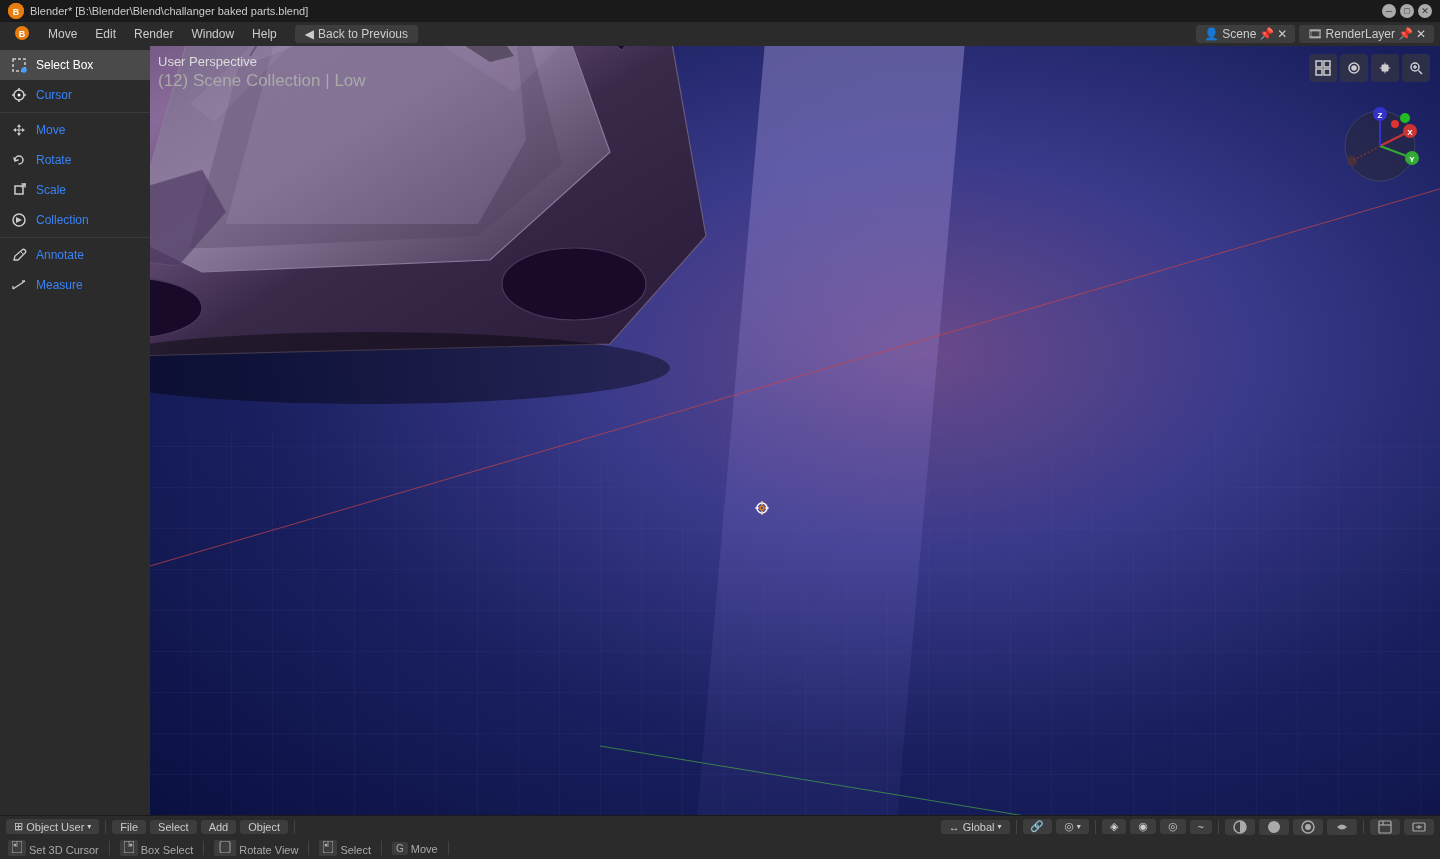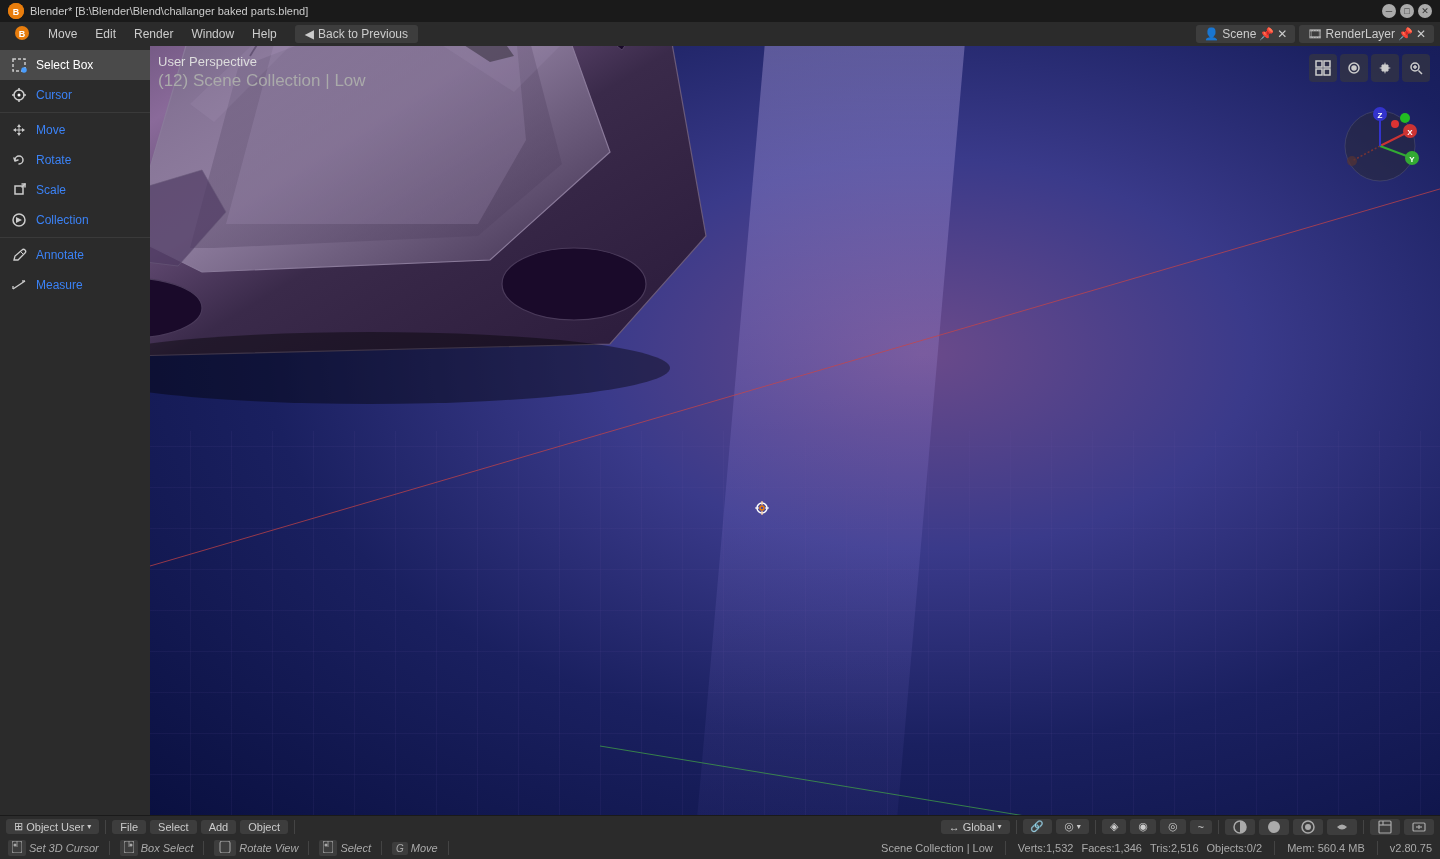--- a/index.html
+++ b/index.html
@@ -180,21 +180,21 @@
     #status-bar {
       height: 22px;
       background: #2b2b2b;
       display: flex;
       align-items: center;
       padding: 0 8px;
       gap: 6px;
       font-size: 11px;
       color: #aaa;
     }
-    .status-item { display: flex; align-items: center; gap: 3px; font-style: italic; }
+    .status-item { display: flex; align-items: flex-end; gap: 3px; }
     .status-divider { width: 1px; height: 14px; background: #444; margin: 0 4px; }
     .status-shortcut { background: #3d3d3d; padding: 1px 4px; border-radius: 2px; font-size: 10px; }
 
     
     #footer-toolbar {
       height: 22px;
       background: #2b2b2b;
       display: flex;
       align-items: center;
       padding: 0 6px;
@@ -681,25 +681,13 @@
     </span>
     <span>Select</span>
   </div>
   <div class="status-divider"></div>
   <div class="status-item">
     <span class="status-shortcut">G</span>
     <span>Move</span>
   </div>
   <div class="status-divider"></div>
 
-  <div style="margin-left:auto; display:flex; align-items:center; gap:8px;">
-    <span>Scene Collection | Low</span>
-    <span class="status-divider"></span>
-    <span>Verts:1,532</span>
-    <span>Faces:1,346</span>
-    <span>Tris:2,516</span>
-    <span>Objects:0/2</span>
-    <span class="status-divider"></span>
-    <span>Mem: 560.4 MB</span>
-    <span class="status-divider"></span>
-    <span>v2.80.75</span>
-  </div>
 </div>
 
 </body></html>

